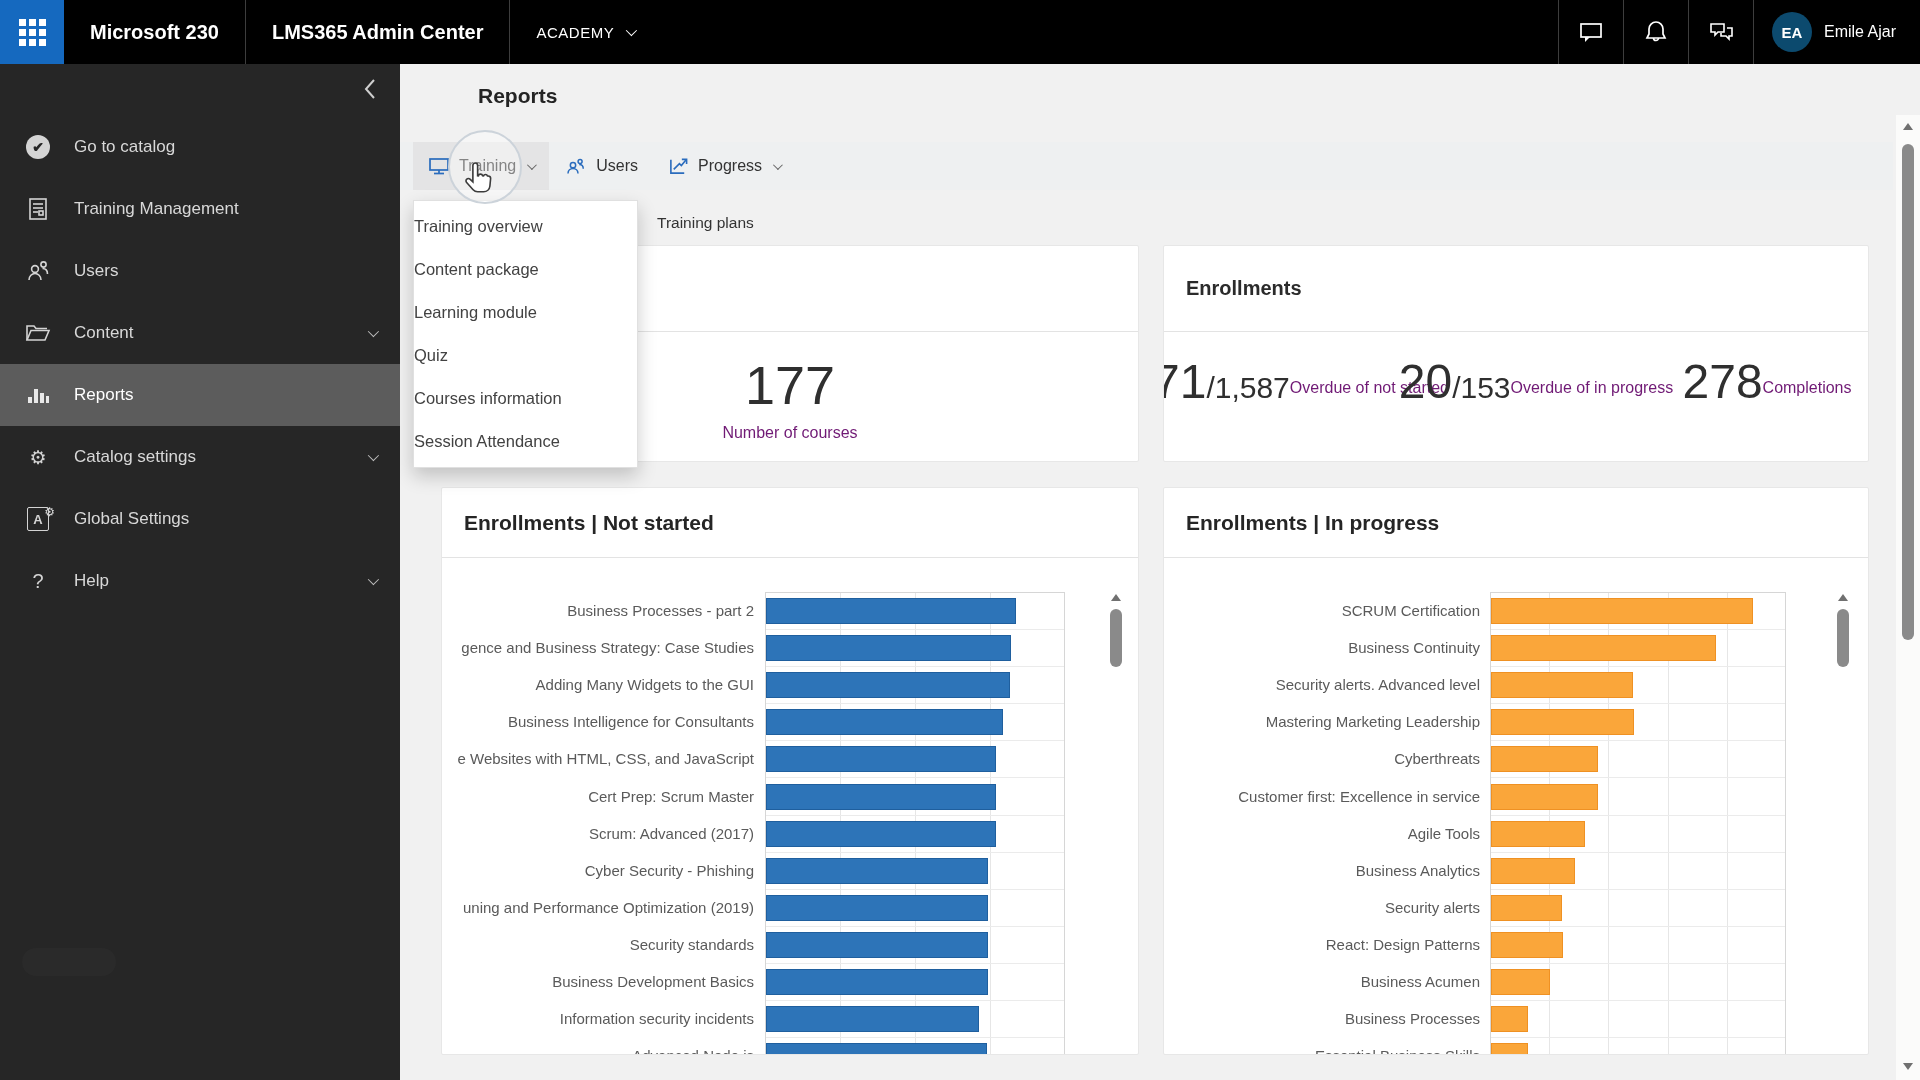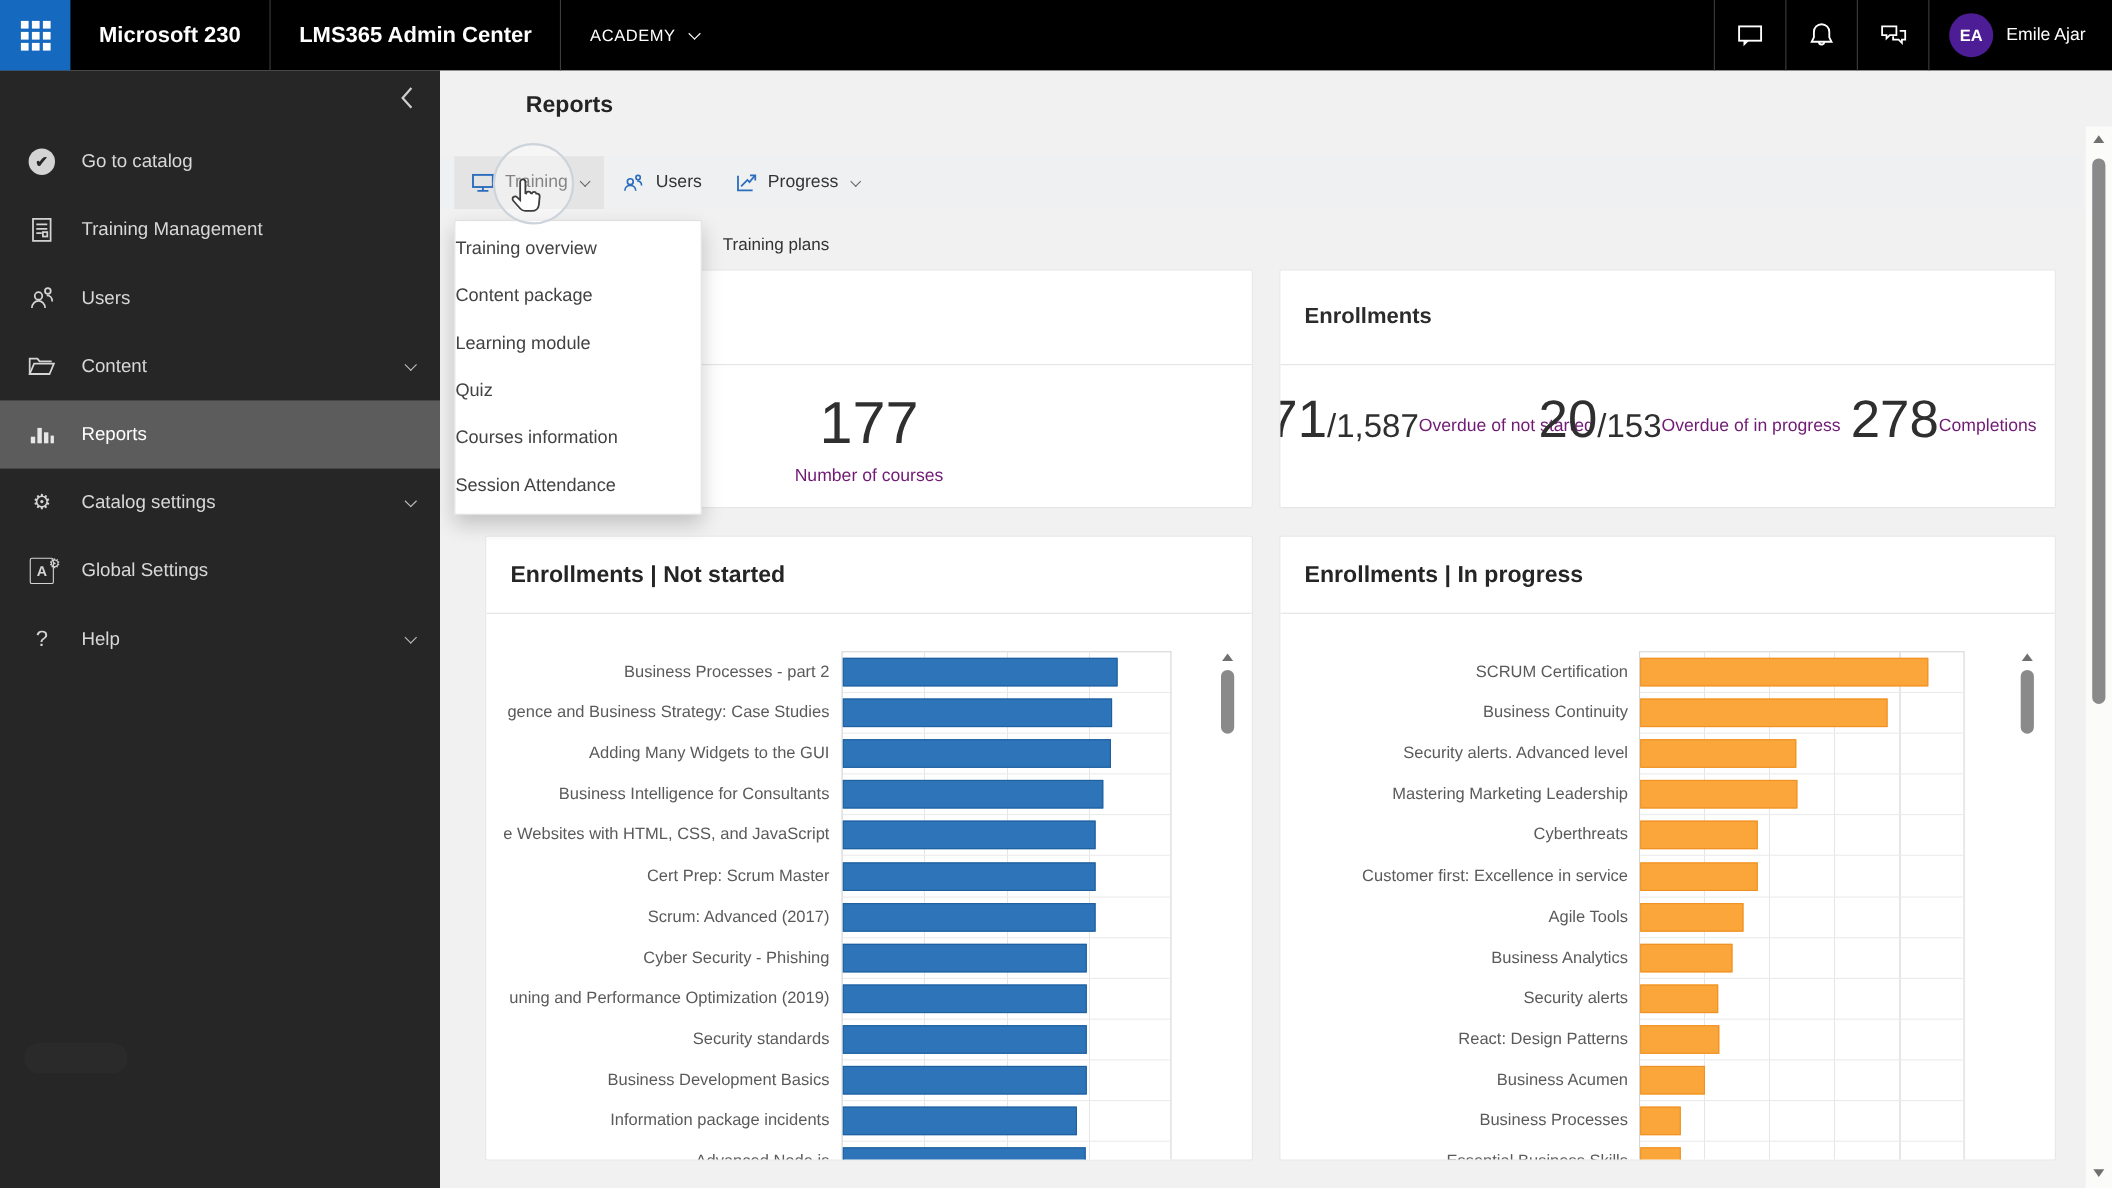--- a/index.html
+++ b/index.html
@@ -133,21 +133,21 @@
       </div>
       <div class="tb-sep"></div>
       <div class="tb-icon-cell">
         <svg width="28" height="26" viewBox="0 0 28 26" fill="none" stroke="#fff" stroke-width="1.6">
           <path d="M4 5 h13 v8 h-6 l-3 3 v-3 h-4 z"></path>
           <path d="M20 9 h5 v8 h-3 v3 l-3-3 h-5 v-3"></path>
         </svg>
       </div>
       <div class="tb-sep"></div>
       <div class="user-cell">
-        <div class="avatar" id="avatar" style="background: #4c1d95;">EA</div>
+        <div class="avatar" id="avatar" style="background: #0c4a6e;">EA</div>
         <span>Emile Ajar</span>
       </div>
     </div>
   </header>
 
   <nav class="sidebar">
     <div class="collapse-row">
       <span class="collapse-btn">
         <svg width="16" height="26" viewBox="0 0 16 26" fill="none" stroke="#cfcfcf" stroke-width="2">
           <polyline points="12,4 4,13 12,22"></polyline>
@@ -290,21 +290,21 @@
           <div class="bar-label">gence and Business Strategy: Case Studies</div>
           <div class="bar-label">Adding Many Widgets to the GUI</div>
           <div class="bar-label">Business Intelligence for Consultants</div>
           <div class="bar-label">e Websites with HTML, CSS, and JavaScript</div>
           <div class="bar-label">Cert Prep: Scrum Master</div>
           <div class="bar-label">Scrum: Advanced (2017)</div>
           <div class="bar-label">Cyber Security - Phishing</div>
           <div class="bar-label">uning and Performance Optimization (2019)</div>
           <div class="bar-label">Security standards</div>
           <div class="bar-label">Business Development Basics</div>
-          <div class="bar-label">Information package incidents</div>
+          <div class="bar-label">Information security incidents</div>
           <div class="bar-label">Advanced Node.js</div>
         </div>
       <div class="plot-col">
           <div class="bar-row">
             <div class="bar" style="width: 250px; background: rgb(45, 116, 184); border-color: rgb(31, 95, 158);"></div>
           </div>
           <div class="bar-row">
             <div class="bar" style="width: 245px; background: rgb(45, 116, 184); border-color: rgb(31, 95, 158);"></div>
           </div>
           <div class="bar-row">

